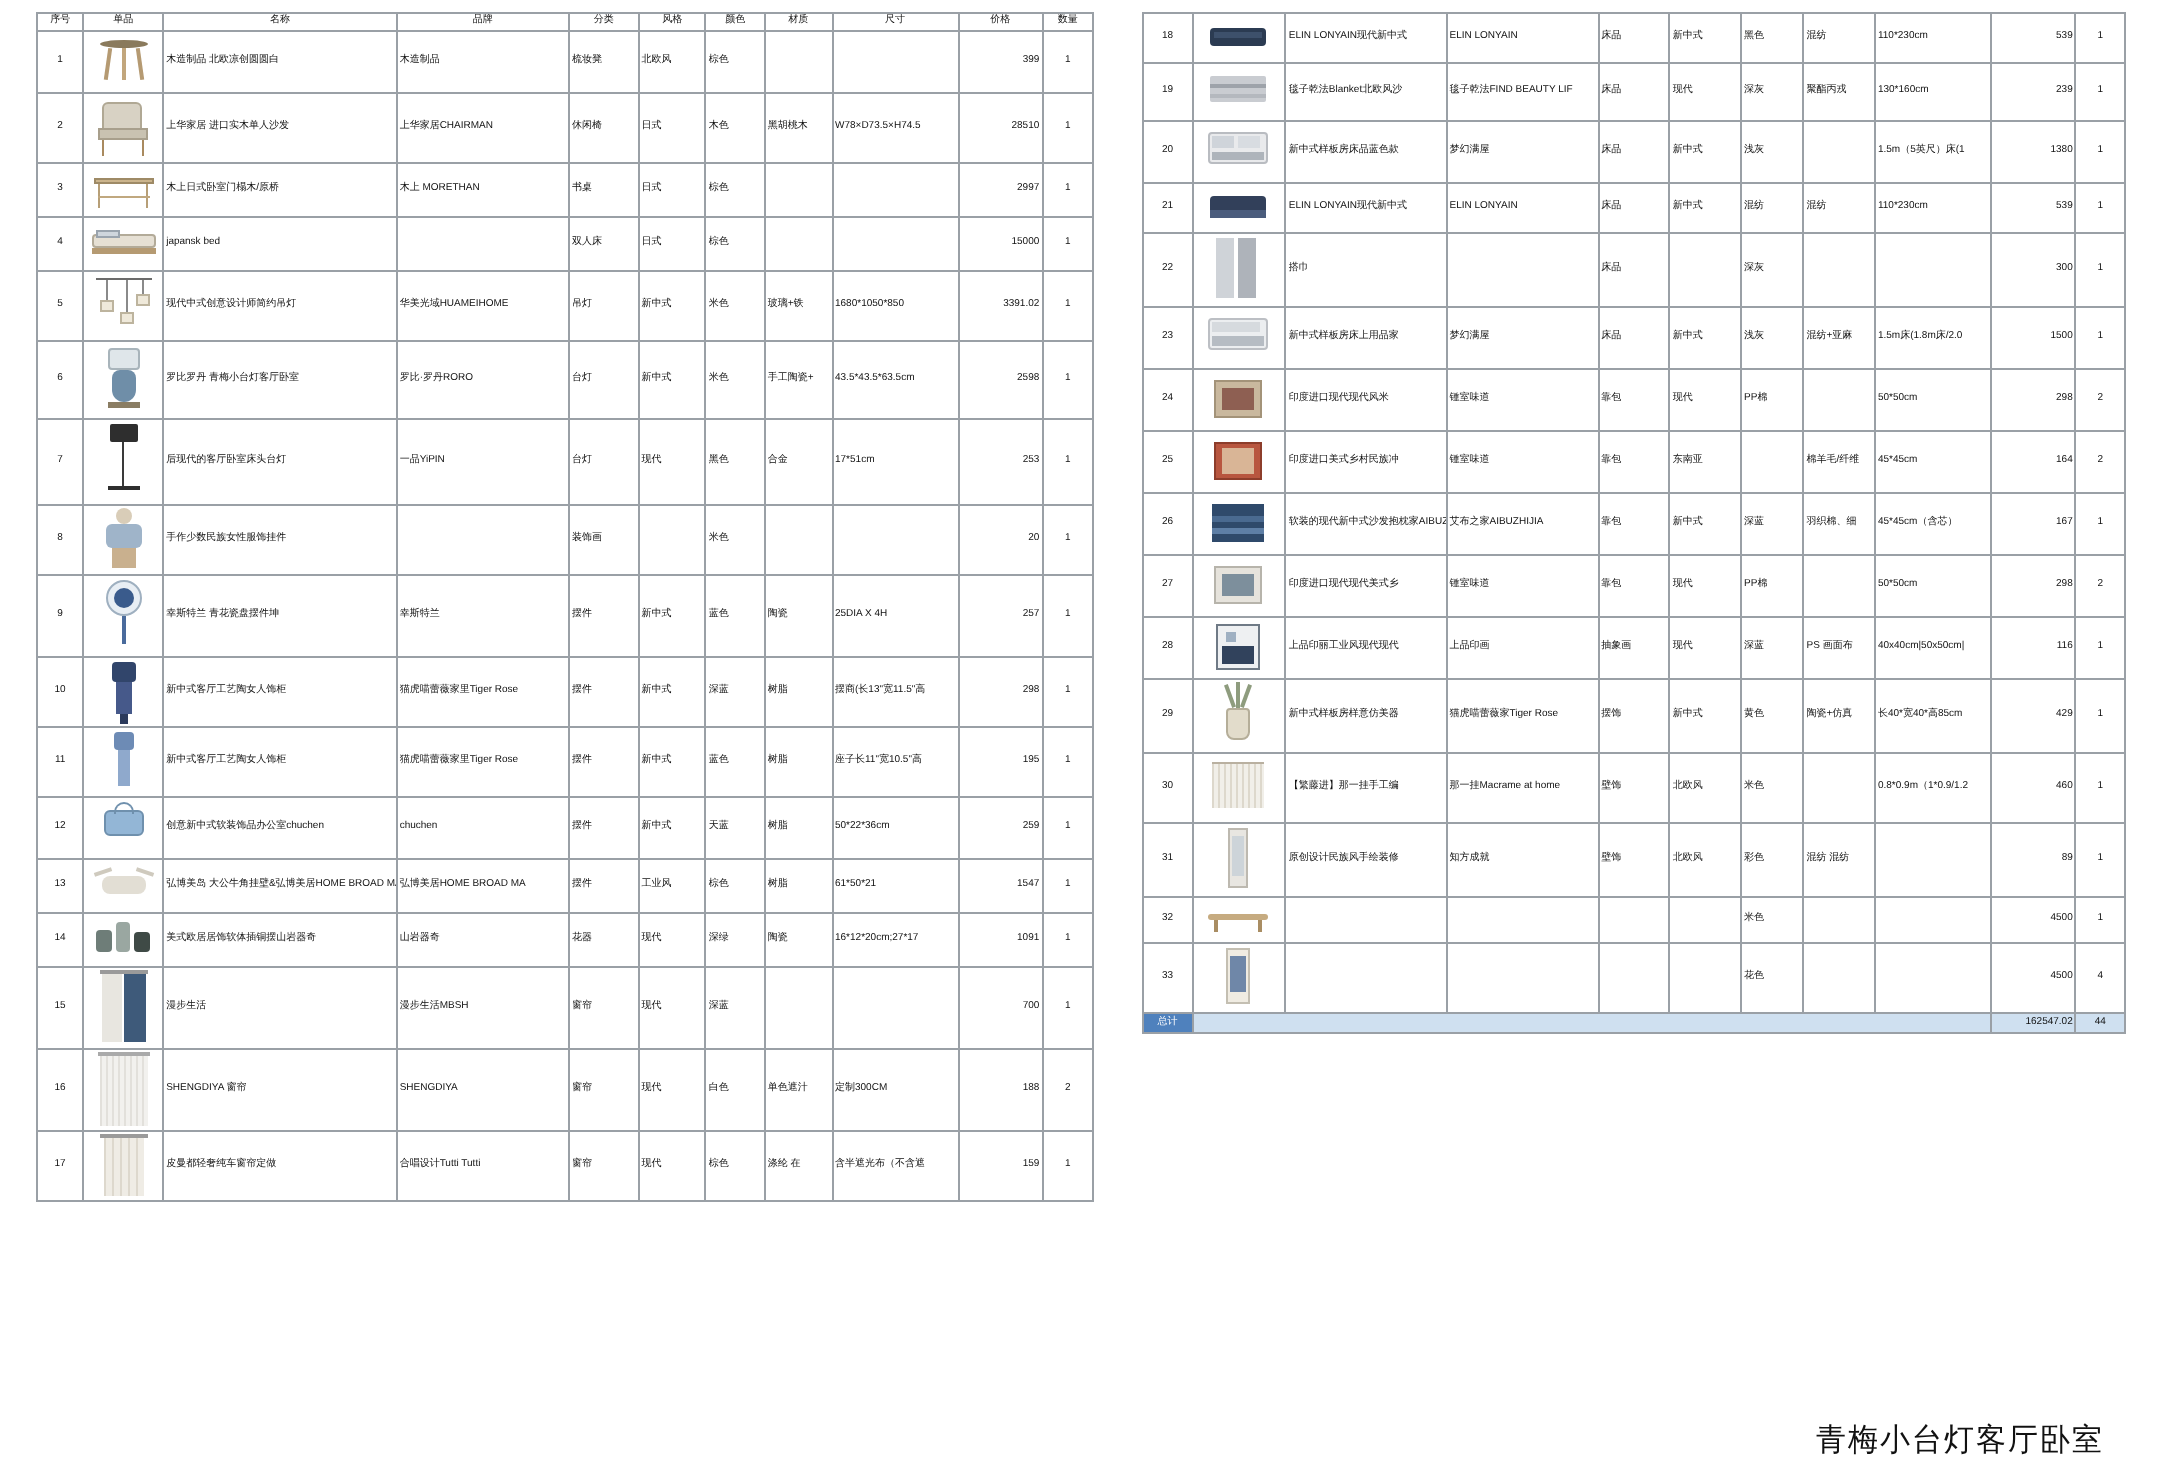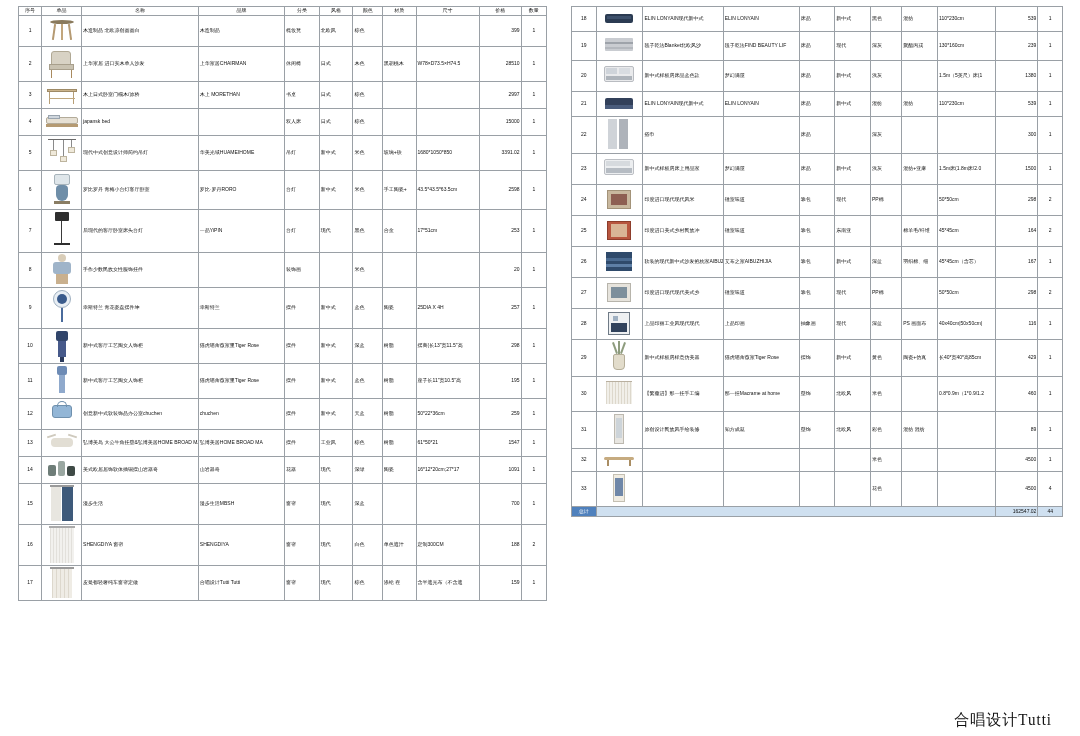--- a/index.html
+++ b/index.html
@@ -841,15 +841,15 @@
   </tr>
         <tr class="sum-row">
   <td class="lbl" colspan="1">总计</td>
   <td colspan="8"></td>
   <td class="r">162547.02</td>
   <td class="c">44</td>
 </tr>
       </tbody>
   </table>
 
-  <div id="doc-title">合唱设计Tutti</div>
+  <div id="doc-title">青梅小台灯客厅卧室</div>
 
 </div>
 
 </body></html>

